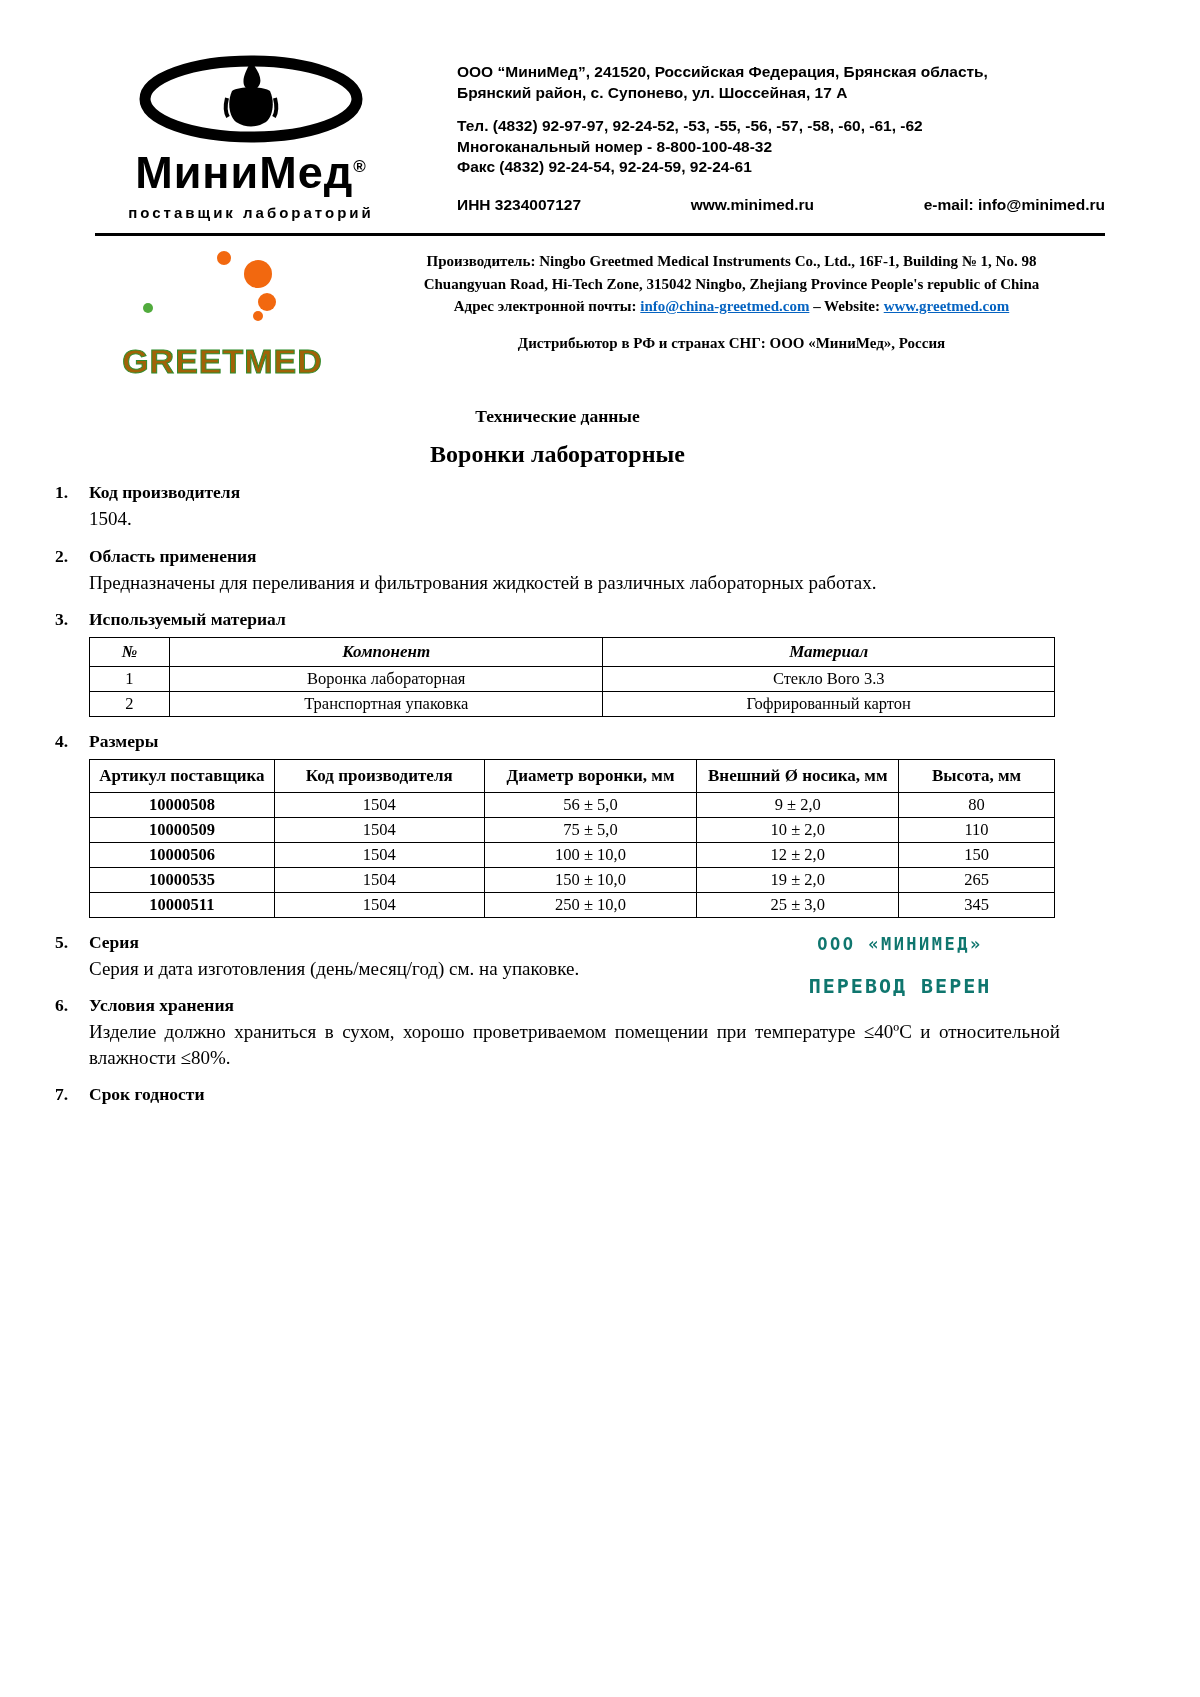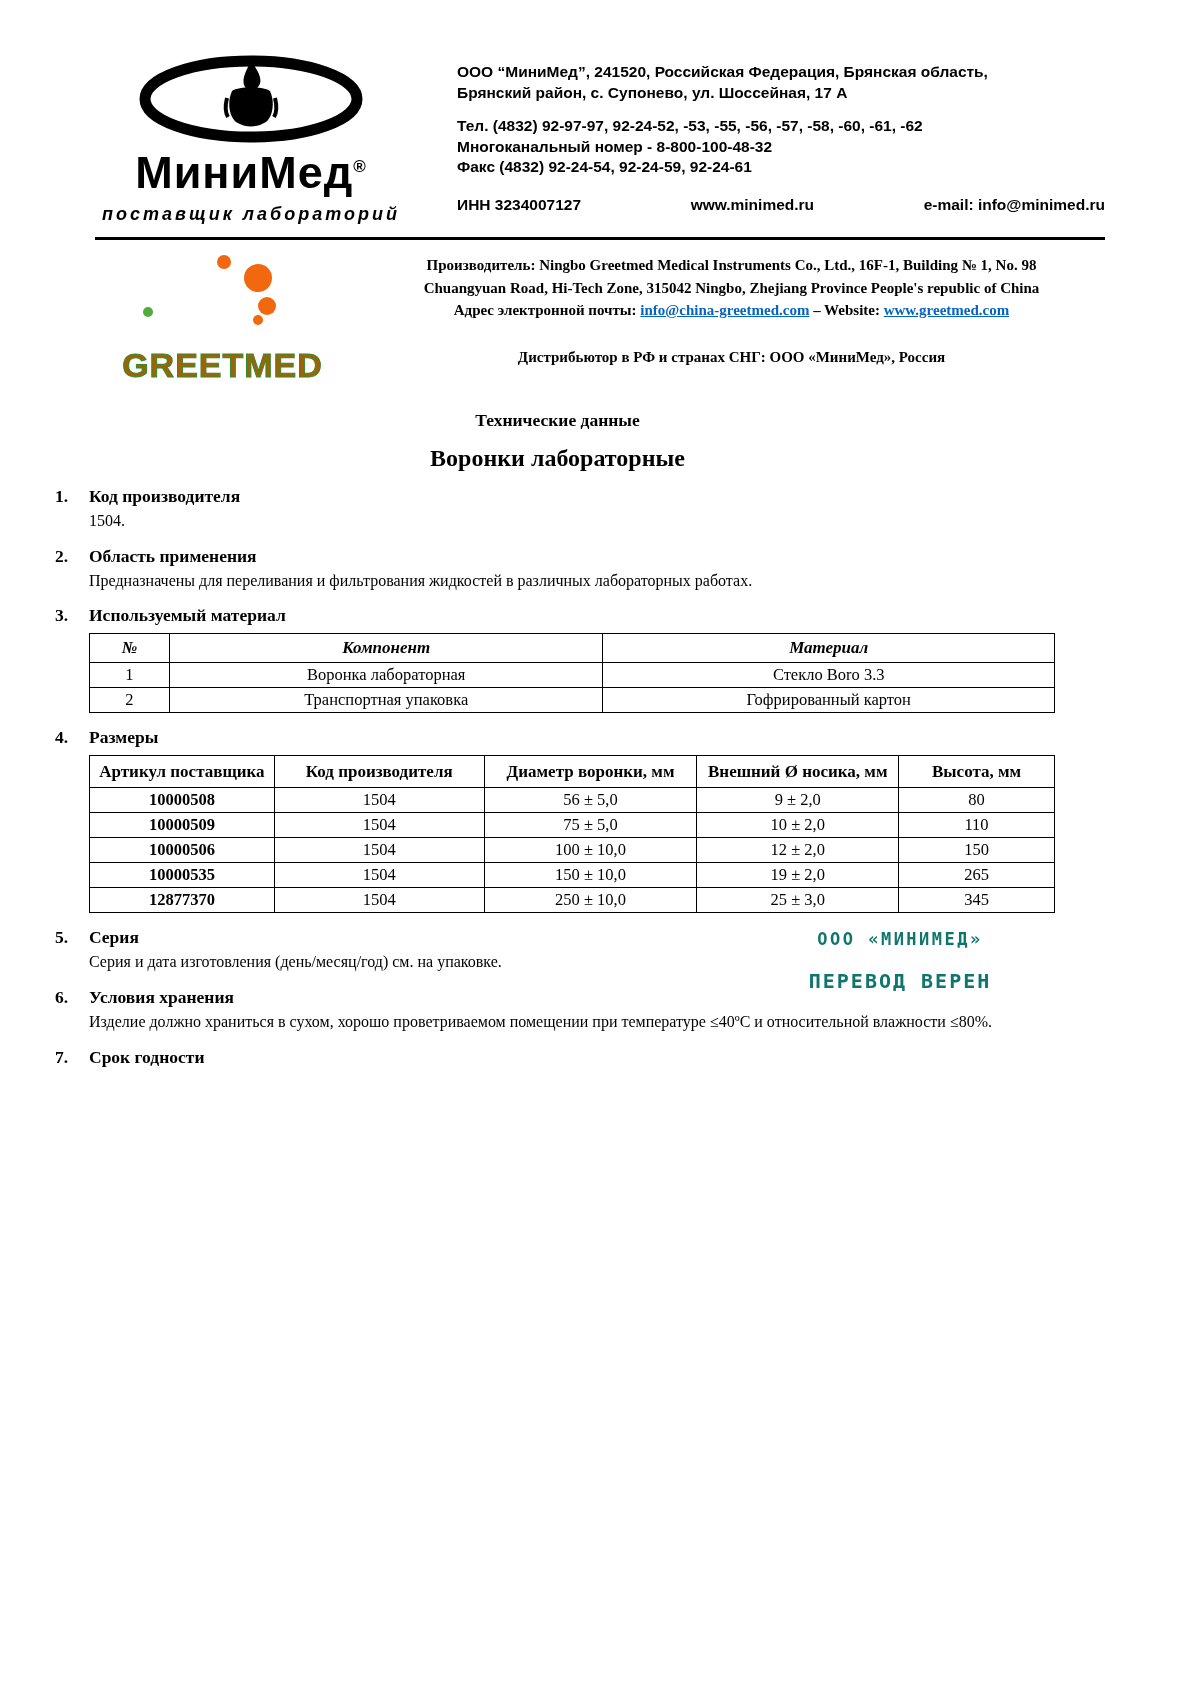--- a/index.html
+++ b/index.html
@@ -4,43 +4,43 @@
 <style>
   html,body{margin:0;padding:0;background:#fff;}
   body{width:1200px;font-family:"Liberation Serif",serif;color:#000;}
   .page{position:relative;width:1200px;min-height:1697px;background:#fff;overflow:hidden;}
 
   
   .header{display:flex;padding:54px 95px 0 95px;}
   .logo-block{width:312px;text-align:center;flex-shrink:0;}
   .brand-line{font-family:"Liberation Sans",sans-serif;font-weight:bold;font-size:45px;line-height:1;letter-spacing:1px;margin-top:2px;white-space:nowrap;}
   .brand-reg{font-size:17px;vertical-align:16px;}
-  .brand-tagline{font-family:"Liberation Sans",sans-serif;font-weight:bold;font-size:18px;letter-spacing:3px;margin-top:9px;white-space:nowrap;font-style:italic;}
+  .brand-tagline{font-family:"Liberation Sans",sans-serif;font-weight:bold;font-size:15px;letter-spacing:3px;margin-top:9px;white-space:nowrap;}
   .contact-block{flex:1;margin-left:50px;font-family:"Liberation Sans",sans-serif;font-weight:bold;font-size:15.5px;line-height:1.33;padding-top:8px;}
   .gap12{height:13px;}
   .contact-row{display:flex;justify-content:space-between;align-items:baseline;margin-top:17px;}
   .inn{font-weight:bold;}
   .divider{border-top:3px solid #000;margin:12px 95px 0 95px;}
 
   
   .mfr-row{display:flex;padding:6px 95px 0 105px;}
   .greetmed-block{width:235px;flex-shrink:0;text-align:center;padding-top:4px;}
   .greetmed-text{font-family:"Liberation Sans",sans-serif;font-weight:bold;font-size:34px;letter-spacing:1px;color:#a16207;-webkit-text-stroke:1px #2f8c2d;line-height:1;margin-top:18px;}
   .mfr-text{flex:1;text-align:center;font-family:Liberation Serif, serif;font-weight:bold;font-size:15px;line-height:1.5;padding-top:8px;margin-left:18px;}
   .blue-link{color:#0563c1;text-decoration:underline;cursor:pointer;}
-  .distributor{margin-top:24px;}
+  .distributor{margin-top:14px;}
 
   
   .center-block{margin-left:55px;width:1005px;text-align:center;}
   .subtitle{font-weight:bold;font-size:17.5px;margin-top:28px;}
   .doc-title{font-weight:bold;font-size:24px;margin-top:14px;}
   .section{margin:0 95px 0 55px;position:relative;}
   .sec-head{display:flex;margin-top:14px;font-weight:bold;font-size:17.5px;}
   .sec-num{width:34px;flex-shrink:0;}
-  .sec-body{margin-left:34px;margin-top:3px;font-size:16px;line-height:1.35;}
+  .sec-body{margin-left:34px;margin-top:3px;font-size:19px;line-height:1.35;}
   .justify{width:971px;text-align:justify;}
 
   table{border-collapse:collapse;margin:7px 0 0 34px;font-size:16.5px;}
   td,th{border:1px solid #000;text-align:center;padding:2px 6px;vertical-align:middle;}
   .material-table{width:966px;}
   .material-table th{font-style:italic;font-size:17px;padding:4px 6px;}
   .sizes-table{width:966px;}
   .sizes-table th{font-size:17px;padding:5px 8px;line-height:1.25;}
   .bold-cell{font-weight:bold;}
 
@@ -206,21 +206,21 @@
             <td>150</td>
           </tr>
           <tr>
             <td class="bold-cell">10000535</td>
             <td>1504</td>
             <td>150 ± 10,0</td>
             <td>19 ± 2,0</td>
             <td>265</td>
           </tr>
           <tr>
-            <td class="bold-cell">12877370</td>
+            <td class="bold-cell">10000511</td>
             <td>1504</td>
             <td>250 ± 10,0</td>
             <td>25 ± 3,0</td>
             <td>345</td>
           </tr>
         </tbody>
     </table>
   </div>
 
   <div class="section">

